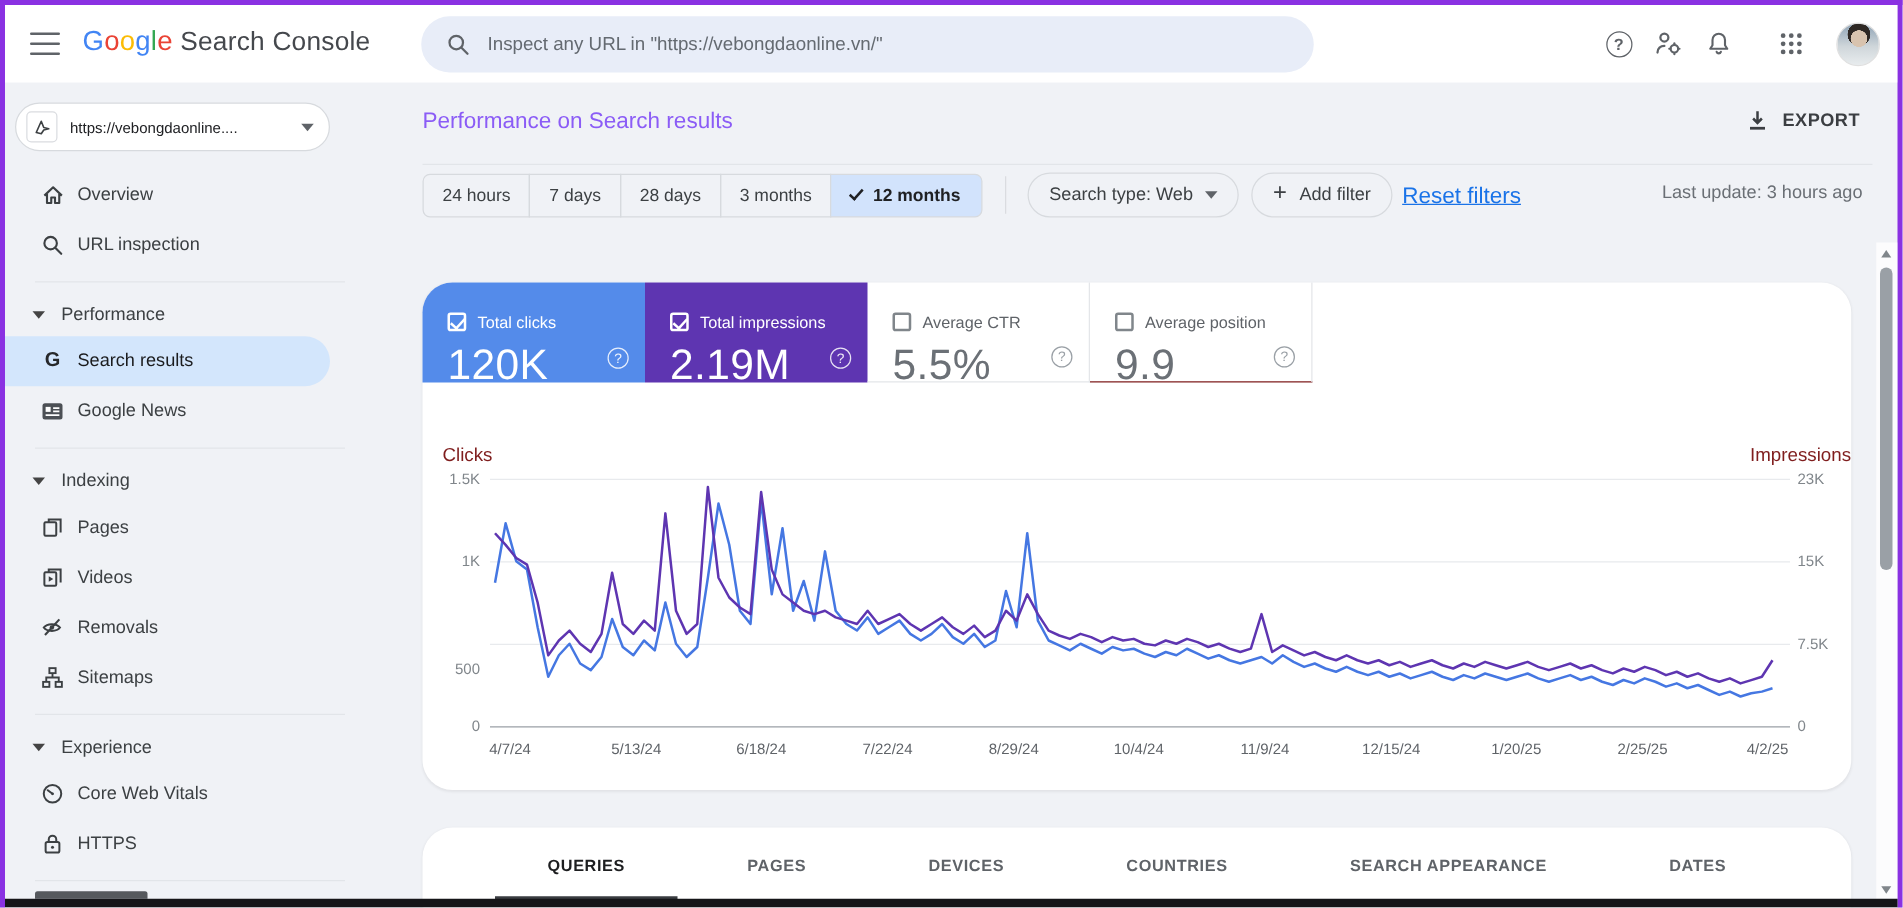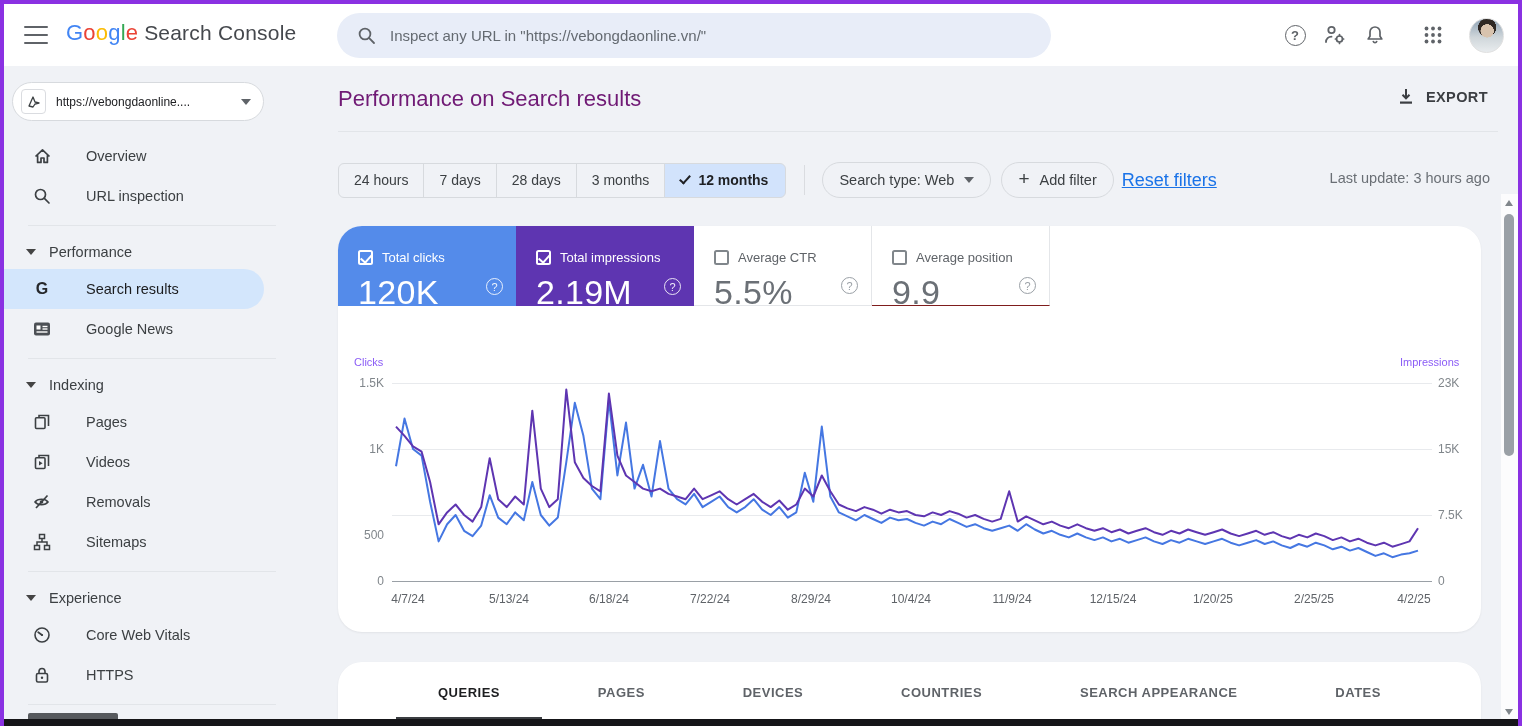--- a/index.html
+++ b/index.html
@@ -35,35 +35,35 @@
       radial-gradient(circle at 52% 26%, #2e2824 0 30%, rgba(0,0,0,0) 31%),
       linear-gradient(180deg, #8fa3b5 0%, #cfd6da 55%, #e8ecee 100%);
     border:1px solid #e0e0e0; }
   
   .sidebar { position:absolute; left:0; top:62px; width:296px; bottom:7px; overflow:hidden; }
   .property { position:absolute; left:8px; top:16px; width:252px; height:39px; background:#fff; border:1px solid #d7dade; border-radius:20px; display:flex; align-items:center; padding:0 12px 0 8px; cursor:pointer; }
   .prop-icon { width:25px; height:25px; background:#fff; border:1px solid #dadce0; border-radius:4px; display:flex; align-items:center; justify-content:center; }
   .property .label { font-size:12px; font-weight:400; color:#202124; margin-left:10px; flex:1; white-space:nowrap; overflow:hidden; }
   .caret { width:0; height:0; border-left:5px solid transparent; border-right:5px solid transparent; border-top:6px solid #5f6368; }
   .nav { position:absolute; left:0; top:70px; right:0; }
-  .navitem { height:40px; display:flex; align-items:center; padding-left:28px; gap:34px; font-size:14.5px; color:#3c4043; cursor:pointer; }
+  .navitem { height:40px; display:flex; align-items:center; padding-left:28px; gap:10px; font-size:14.5px; color:#3c4043; cursor:pointer; }
   .navitem .nicon { width:20px; display:flex; justify-content:center; }
   .navitem.selected { background:#d3e6fc; border-radius:0 20px 20px 0; width:260px; color:#1b1c1e; font-weight:500; }
   .gletter { font-size:16px; font-weight:700; color:#26282b; }
   .navdivider { height:1px; background:#e2e5e9; margin:9px 24px 9px 24px; }
   .navheader { height:34px; display:flex; align-items:center; padding-left:22px; gap:13px; font-size:14.5px; color:#3c4043; cursor:pointer; }
   .tri-down { width:0; height:0; border-left:5px solid transparent; border-right:5px solid transparent; border-top:6px solid #444; }
   .clipped-item { position:absolute; bottom:-4px; left:24px; width:90px; height:10px; background:#3b3e42; border-radius:2px; opacity:.85; }
   
   .main { position:absolute; left:296px; top:62px; right:0; bottom:7px; }
-  .page-title { position:absolute; left:38px; top:20px; font-size:22px; color:#701a75; }
+  .page-title { position:absolute; left:38px; top:20px; font-size:18px; color:#8b5cf6; }
   .export { position:absolute; right:30px; top:22px; display:flex; align-items:center; gap:12px; font-size:14.5px; font-weight:700; letter-spacing:.4px; color:#3b3e42; cursor:pointer; }
   .hdr-divider { position:absolute; left:38px; right:20px; top:65px; height:1px; background:#e2e5e9; }
   
-  .filters { position:absolute; left:38px; top:96px; right:20px; height:36px; display:flex; align-items:center; }
+  .filters { position:absolute; left:38px; top:72px; right:20px; height:36px; display:flex; align-items:center; }
   .seg { display:flex; }
   .seg .segbtn { height:35px; border:1px solid #d7dade; background:transparent; display:flex; align-items:center; padding:0 15px; font-size:14px; color:#3c4043; margin-left:-1px; cursor:pointer; white-space:nowrap; }
   .seg .segbtn:first-child { border-radius:6px 0 0 6px; margin-left:0; }
   .seg .segbtn.selected { background:#d2e3fc; color:#1f2023; font-weight:700; border-radius:0 6px 6px 0; gap:10px; padding:0 17px; }
   .checkmark { width:6px; height:11px; border-right:2px solid #202124; border-bottom:2px solid #202124; transform:rotate(42deg); margin-top:-4px; }
   .vline { width:1px; height:30px; background:#dadce0; margin:0 17px 0 18px; }
   .chip { height:36px; border:1px solid #d7dade; border-radius:18px; display:flex; align-items:center; padding:0 16px; font-size:14.5px; color:#3c4043; gap:10px; cursor:pointer; white-space:nowrap; }
   .chip + .chip { margin-left:10px; }
   .plus { font-size:19px; color:#3c4043; font-weight:400; margin-top:-2px; }
   .reset { margin-left:8px; color:#1a73e8; font-size:18px; font-weight:500; cursor:pointer;text-decoration:underline; }
@@ -81,21 +81,21 @@
   .helpq { position:absolute; right:13px; bottom:11px; width:17px; height:17px; border-radius:50%; font-size:11px; display:flex; align-items:center; justify-content:center; cursor:pointer; }
   .helpq.w { border:1.5px solid rgba(255,255,255,.85); color:rgba(255,255,255,.9); }
   .helpq.g { border:1.5px solid #9aa0a6; color:#9aa0a6; }
   .cell-clicks { left:0; background:#548bea; border-radius:24px 0 0 0; color:#fff; }
   .cell-impr { left:178px; background:#5e35b1; color:#fff; }
   .cell-ctr { left:356px; border-right:1px solid #e4e6e9; border-bottom:1px solid #e4e6e9; color:#5f6368; }
   .cell-pos { left:534px; border-right:1px solid #e4e6e9; border-bottom:1px solid #7f1d1d; color:#5f6368; }
   .cell-ctr .mvalue, .cell-pos .mvalue { color:#6b7076; }
   
   .chartzone { position:absolute; left:0; top:128px; right:0; height:260px; }
-  .axis-name { position:absolute; font-size:11px; color:#8b5cf6; }
+  .axis-name { position:absolute; font-size:15px; color:#7f1d1d; }
   .gridline { position:absolute; left:54px; width:1040px; height:1px; background:#e8eaed; }
   .gridline.zero { background:#9aa0a6; }
   .ytick { position:absolute; font-size:12px; color:#80868b; }
   .ytick.l { width:40px; left:6px; text-align:right; }
   .ytick.r { left:1100px; }
   .xtick { position:absolute; top:238px; font-size:12px; color:#5f6368; transform:translateX(-50%); white-space:nowrap; }
   #chart-lines { position:absolute; left:58px; top:29px; width:1022px; height:198px; overflow:visible; }
   
   .table-card { position:absolute; left:38px; top:596px; width:1143px; height:120px; background:#fff; border-radius:24px 24px 0 0; box-shadow:0 1px 2px rgba(60,64,67,.08); }
   .tabs { display:flex; justify-content:space-between; align-items:stretch; padding:0 58px; height:60px; }

